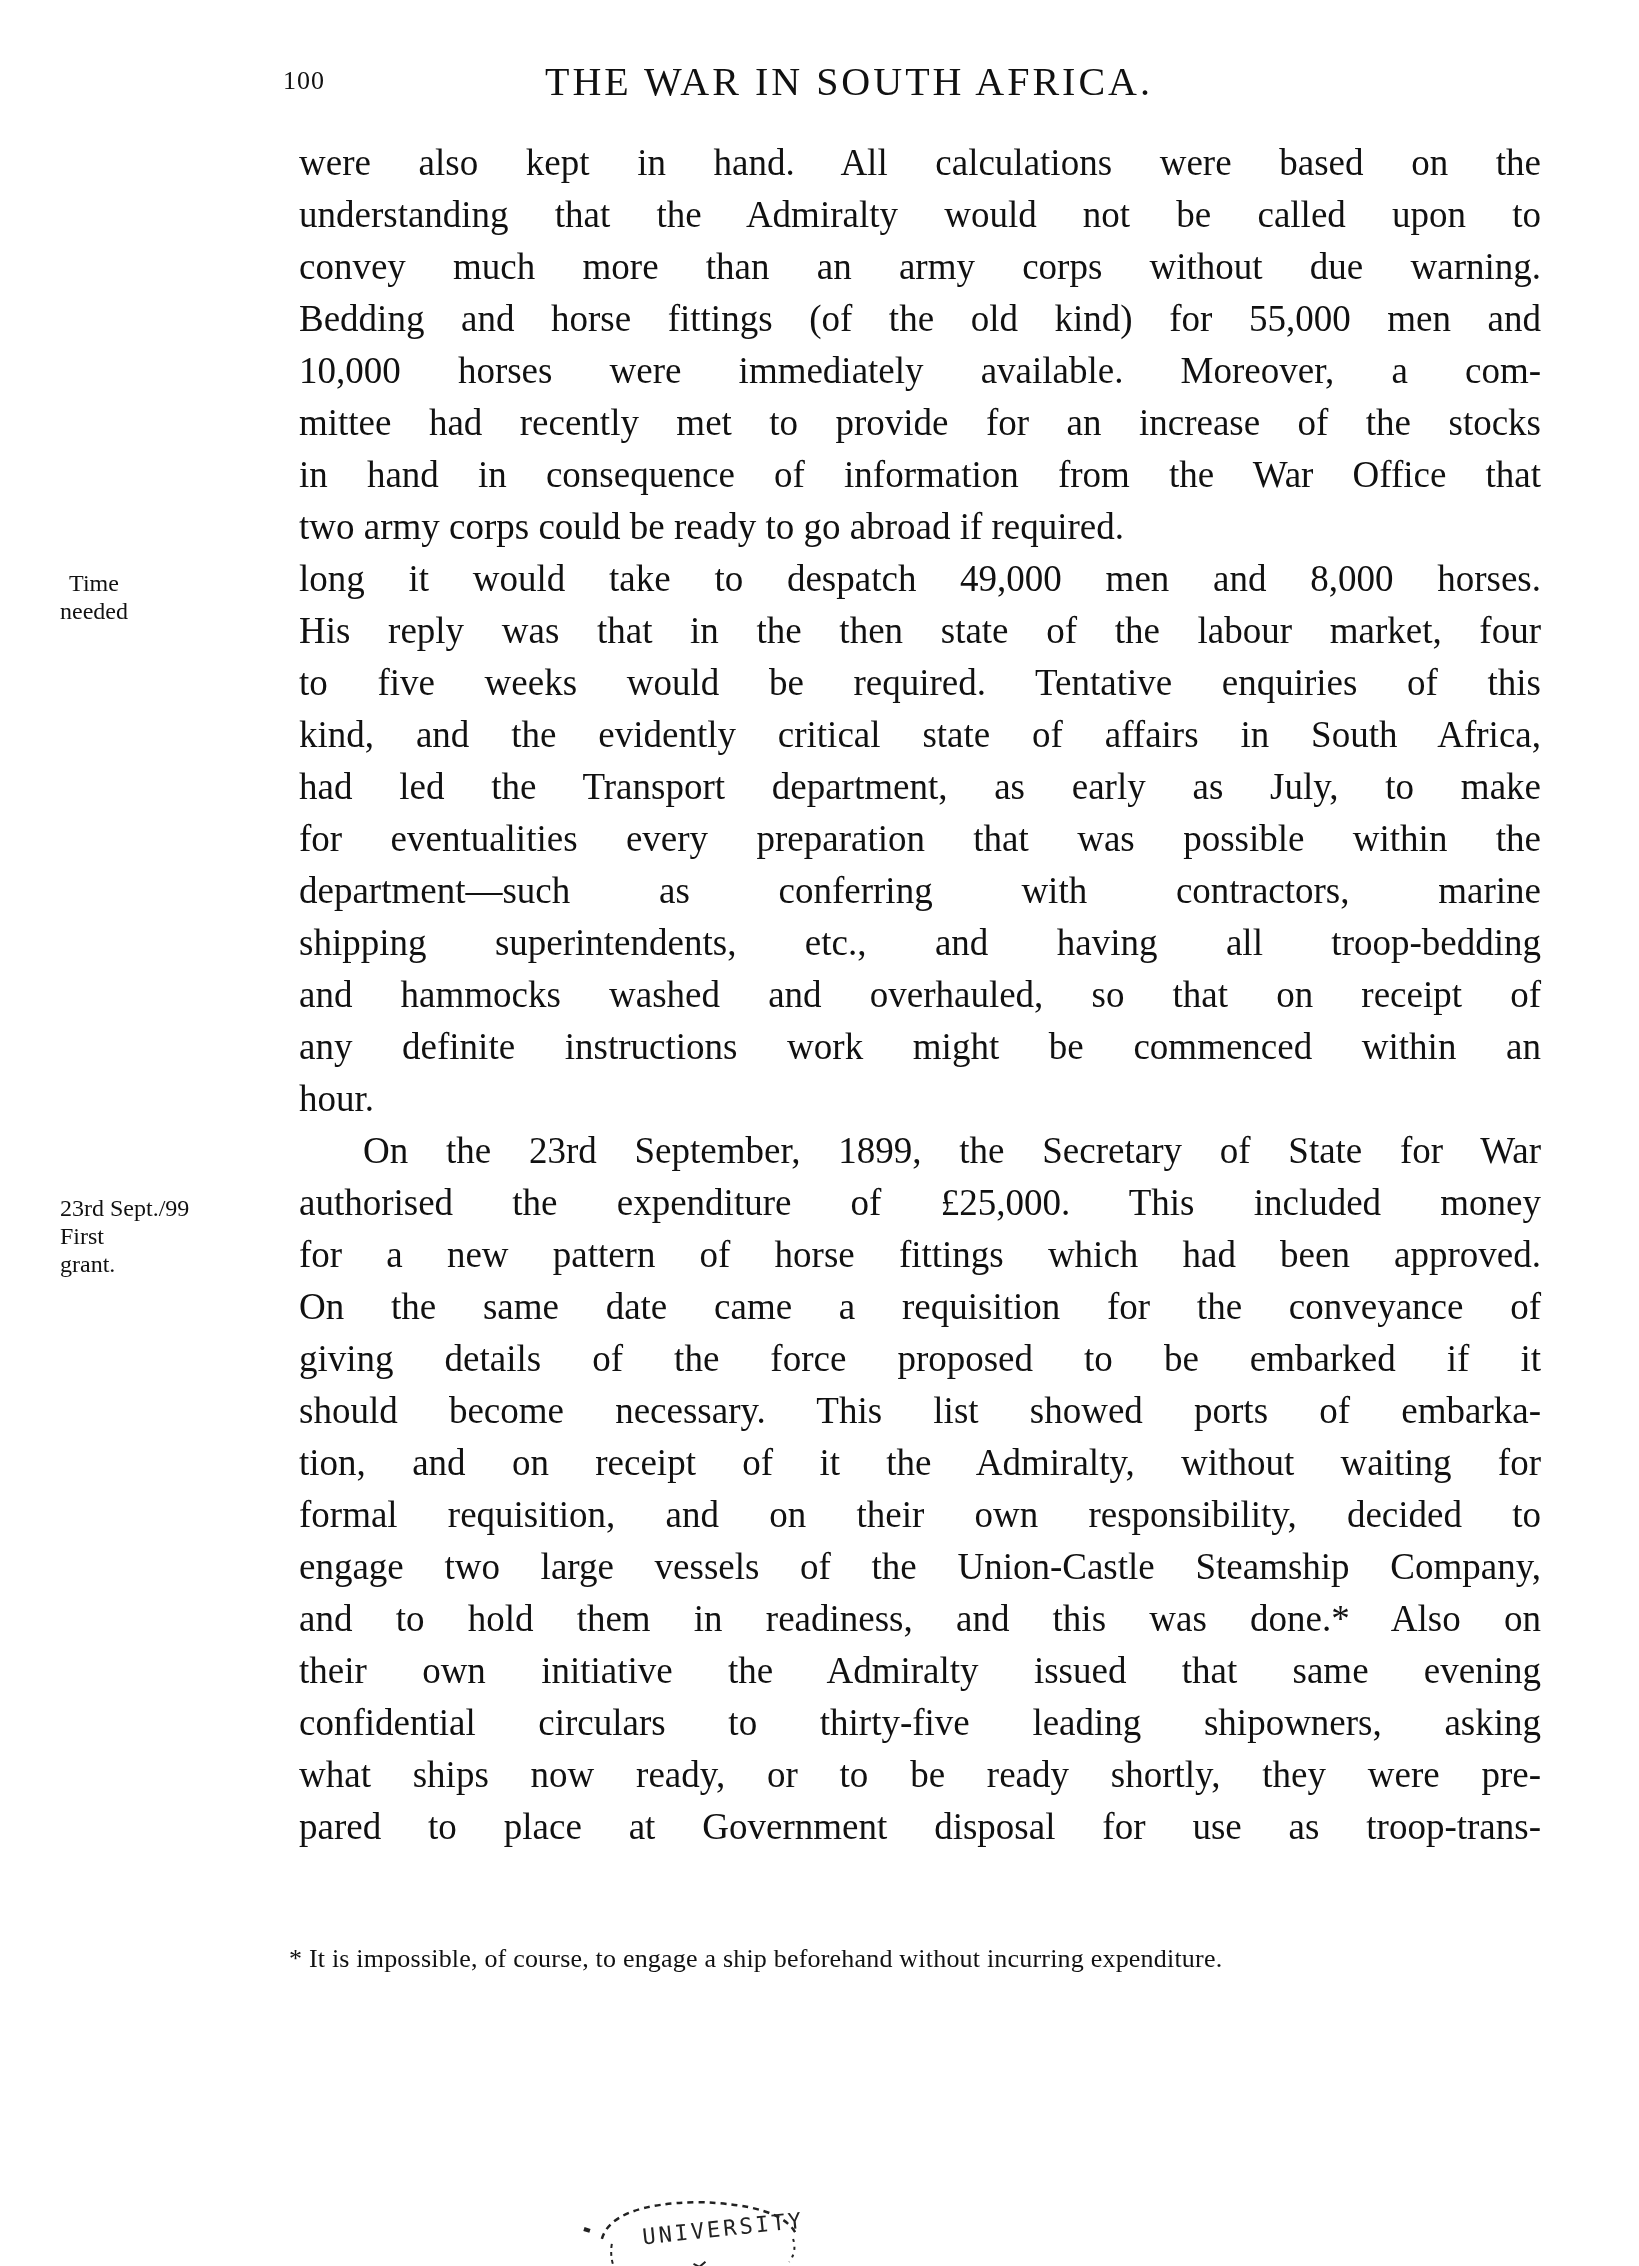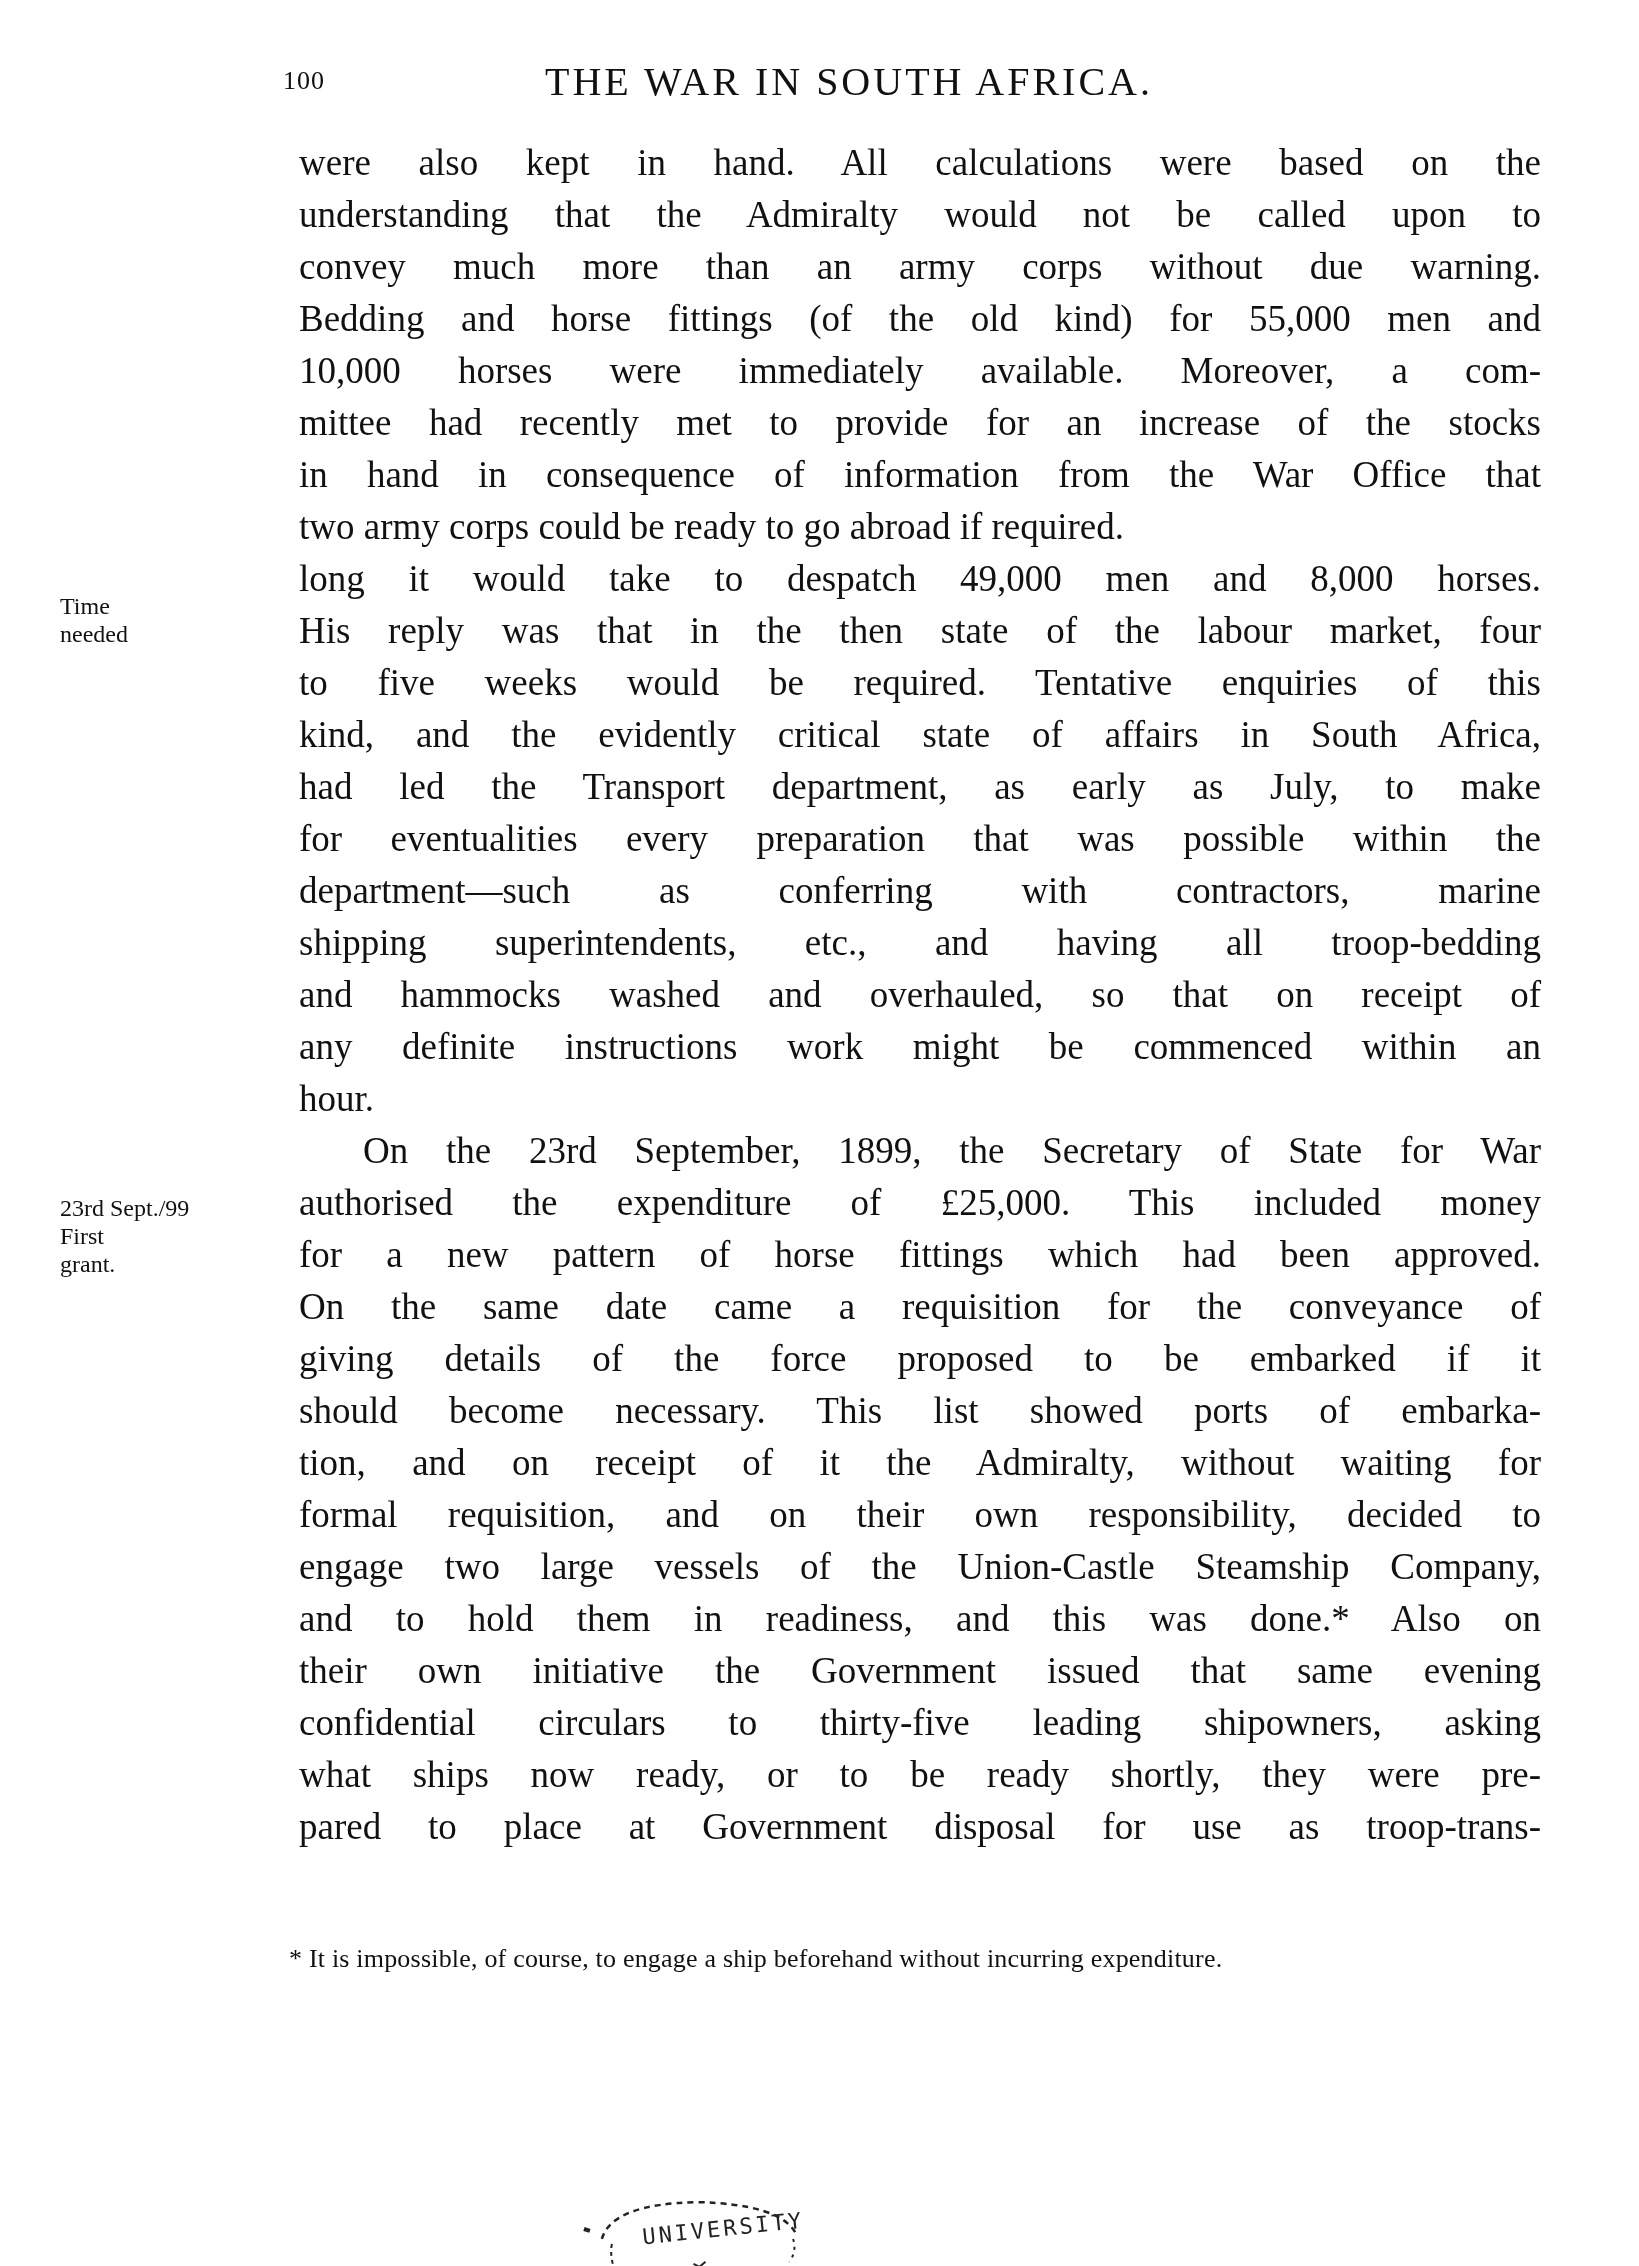--- a/index.html
+++ b/index.html
@@ -16,21 +16,21 @@
   .stamp { position:absolute; left:572px; top:2184px; width:249px; height:83px; }
 </style>
 </head>
 <body>
 
 <div class="header">
   <span class="page-num">100</span>
   <span class="running-title">THE WAR IN SOUTH AFRICA.</span>
 </div>
 
-<div class="margin-note" style="top:592px;">
+<div class="margin-note" style="top:569px;text-align:center;">
   <div>Time</div>
   <div>needed</div>
 </div>
 
 <div class="margin-note" style="top:1194px;">
   <div>23rd Sept./99</div>
   <div>First</div>
   <div>grant.</div>
 </div>
 
@@ -62,21 +62,21 @@
     <span class="line" style="padding-left:64px;">On the 23rd September, 1899, the Secretary of State for War</span>
     <span class="line">authorised the expenditure of £25,000.  This included money</span>
     <span class="line">for a new pattern of horse fittings which had been approved.</span>
     <span class="line">On the same date came a requisition for the conveyance of</span>
     <span class="line">giving details of the force proposed to be embarked if it</span>
     <span class="line">should become necessary.  This list showed ports of embarka-</span>
     <span class="line">tion, and on receipt of it the Admiralty, without waiting for</span>
     <span class="line">formal requisition, and on their own responsibility, decided to</span>
     <span class="line">engage two large vessels of the Union-Castle Steamship Company,</span>
     <span class="line">and to hold them in readiness, and this was done.*  Also on</span>
-    <span class="line">their own initiative the Government issued that same evening</span>
+    <span class="line">their own initiative the Admiralty issued that same evening</span>
     <span class="line">confidential circulars to thirty-five leading shipowners, asking</span>
     <span class="line">what ships now ready, or to be ready shortly, they were pre-</span>
     <span class="line">pared to place at Government disposal for use as troop-trans-</span>
   </p>
 </div>
 
 <div class="footnote">* It is impossible, of course, to engage a ship beforehand without incurring expenditure.</div>
 
 <div class="stamp">
   <svg width="249" height="83" viewBox="0 0 250 83">

